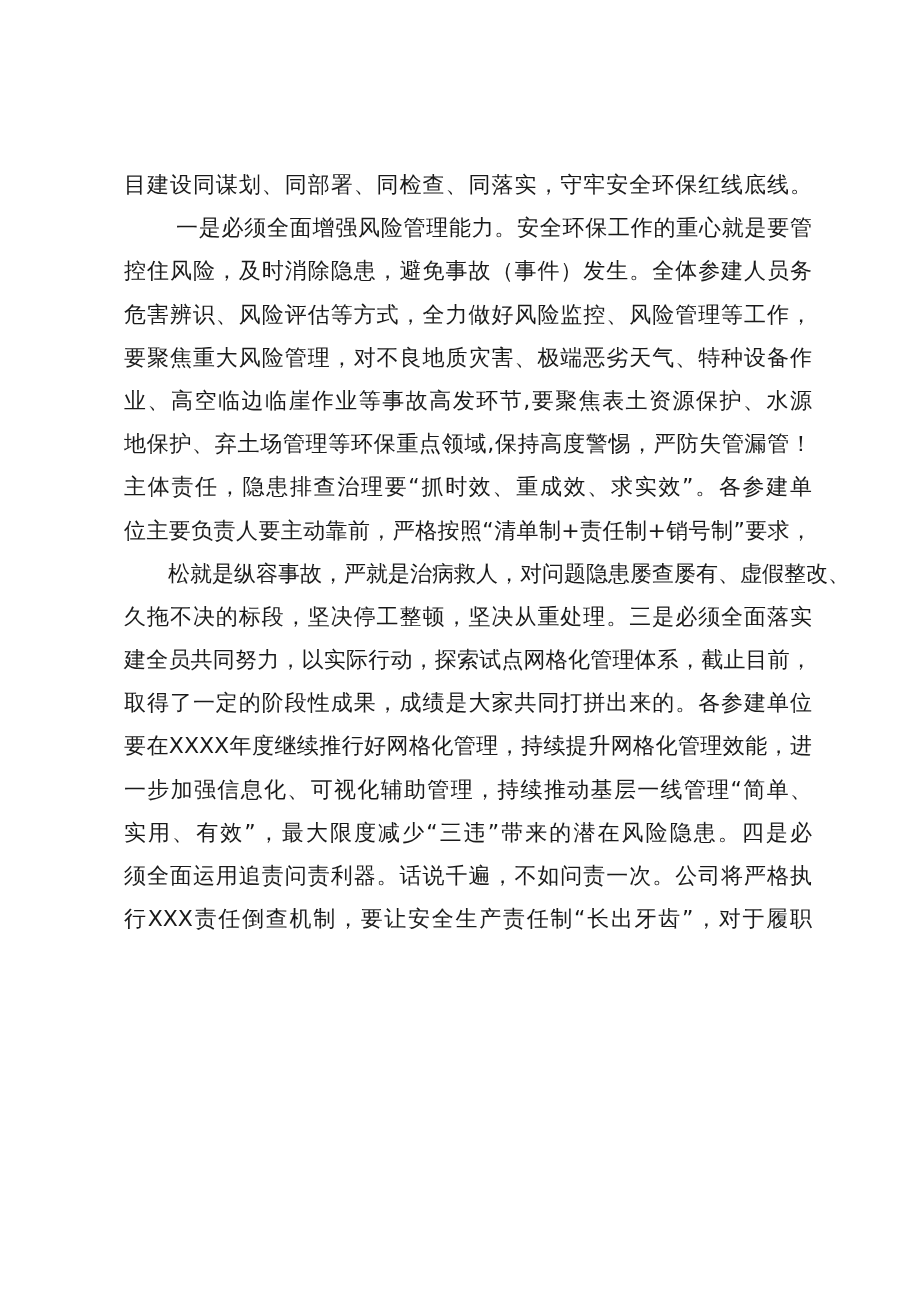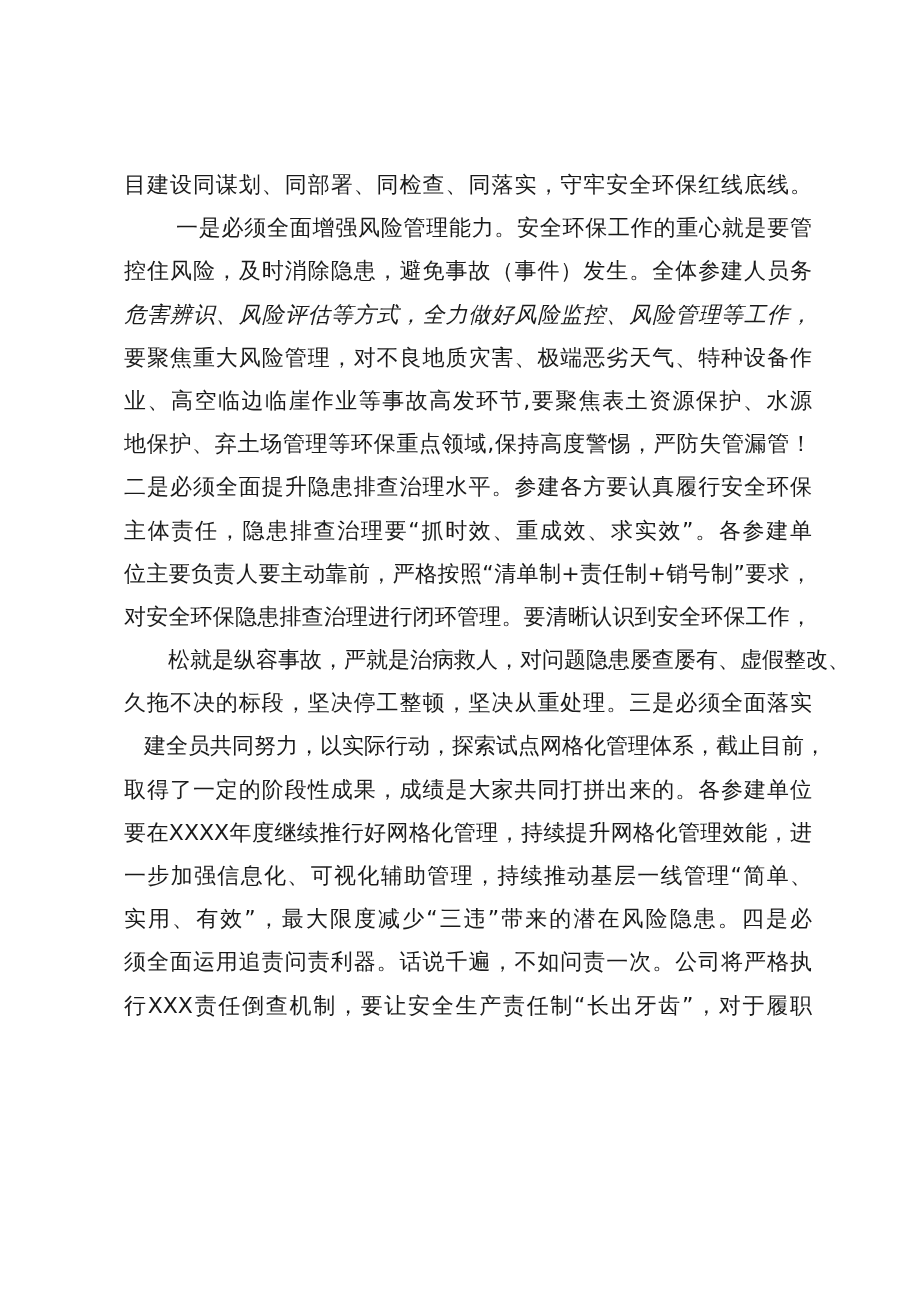--- a/index.html
+++ b/index.html
@@ -20,31 +20,29 @@
   .line.indent { padding-left: 52px; }
 </style>
 </head>
 <body>
 
 <div class="page">
   <div class="text-block" id="text-block">
     <div class="line"><span style="white-space: nowrap;">目建设同谋划、同部署、同检查、同落实，守牢安全环保红线底线。</span></div>
     <div class="line indent"><span style="white-space: nowrap; margin-top: 45px;">一是必须全面增强风险管理能力。安全环保工作的重心就是要管</span></div>
     <div class="line"><span style="white-space: nowrap;">控住风险，及时消除隐患，避免事故（事件）发生。全体参建人员务</span></div>
-    <div class="line"><span style="white-space: nowrap; font-style: italic;">危害辨识、风险评估等方式，全力做好风险监控、风险管理等工作，</span></div>
+    <div class="line"><span style="white-space: nowrap;">危害辨识、风险评估等方式，全力做好风险监控、风险管理等工作，</span></div>
     <div class="line"><span style="white-space: nowrap;">要聚焦重大风险管理，对不良地质灾害、极端恶劣天气、特种设备作</span></div>
     <div class="line"><span style="white-space: nowrap;">业、高空临边临崖作业等事故高发环节,要聚焦表土资源保护、水源</span></div>
     <div class="line"><span style="white-space: nowrap;">地保护、弃土场管理等环保重点领域,保持高度警惕，严防失管漏管！</span></div>
-    <div class="line"><span style="white-space: nowrap;">二是必须全面提升隐患排查治理水平。参建各方要认真履行安全环保</span></div>
     <div class="line"><span style="white-space: nowrap;">主体责任，隐患排查治理要“抓时效、重成效、求实效”。各参建单</span></div>
     <div class="line"><span style="white-space: nowrap;">位主要负责人要主动靠前，严格按照“清单制+责任制+销号制”要求，</span></div>
-    <div class="line"><span style="white-space: nowrap;">对安全环保隐患排查治理进行闭环管理。要清晰认识到安全环保工作，</span></div>
     <div class="line"><span style="white-space: nowrap; margin-left: 44px;">松就是纵容事故，严就是治病救人，对问题隐患屡查屡有、虚假整改、</span></div>
     <div class="line"><span style="white-space: nowrap;">久拖不决的标段，坚决停工整顿，坚决从重处理。三是必须全面落实</span></div>
-    <div class="line"><span style="white-space: nowrap; margin-left: 20px;">建全员共同努力，以实际行动，探索试点网格化管理体系，截止目前，</span></div>
+    <div class="line"><span style="white-space: nowrap;">建全员共同努力，以实际行动，探索试点网格化管理体系，截止目前，</span></div>
     <div class="line"><span style="white-space: nowrap;">取得了一定的阶段性成果，成绩是大家共同打拼出来的。各参建单位</span></div>
     <div class="line"><span style="white-space: nowrap;">要在XXXX年度继续推行好网格化管理，持续提升网格化管理效能，进</span></div>
     <div class="line"><span style="white-space: nowrap;">一步加强信息化、可视化辅助管理，持续推动基层一线管理“简单、</span></div>
     <div class="line"><span style="white-space: nowrap;">实用、有效”，最大限度减少“三违”带来的潜在风险隐患。四是必</span></div>
     <div class="line"><span style="white-space: nowrap;">须全面运用追责问责利器。话说千遍，不如问责一次。公司将严格执</span></div>
     <div class="line"><span style="white-space: nowrap;">行XXX责任倒查机制，要让安全生产责任制“长出牙齿”，对于履职</span></div>
   </div>
 </div>
 
 </body></html>

